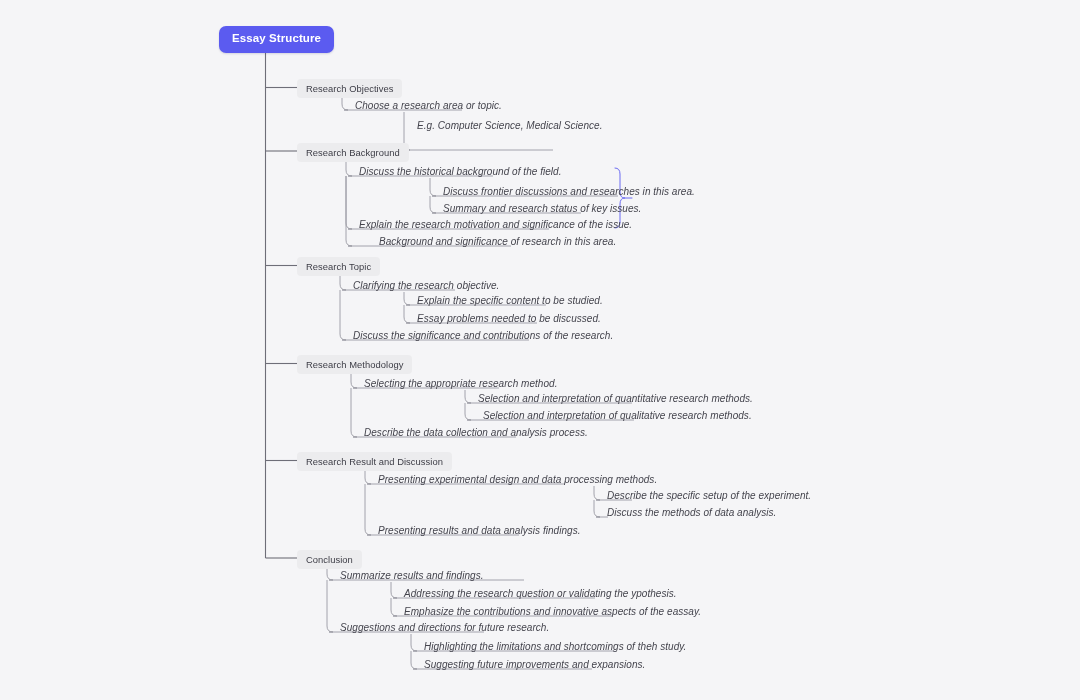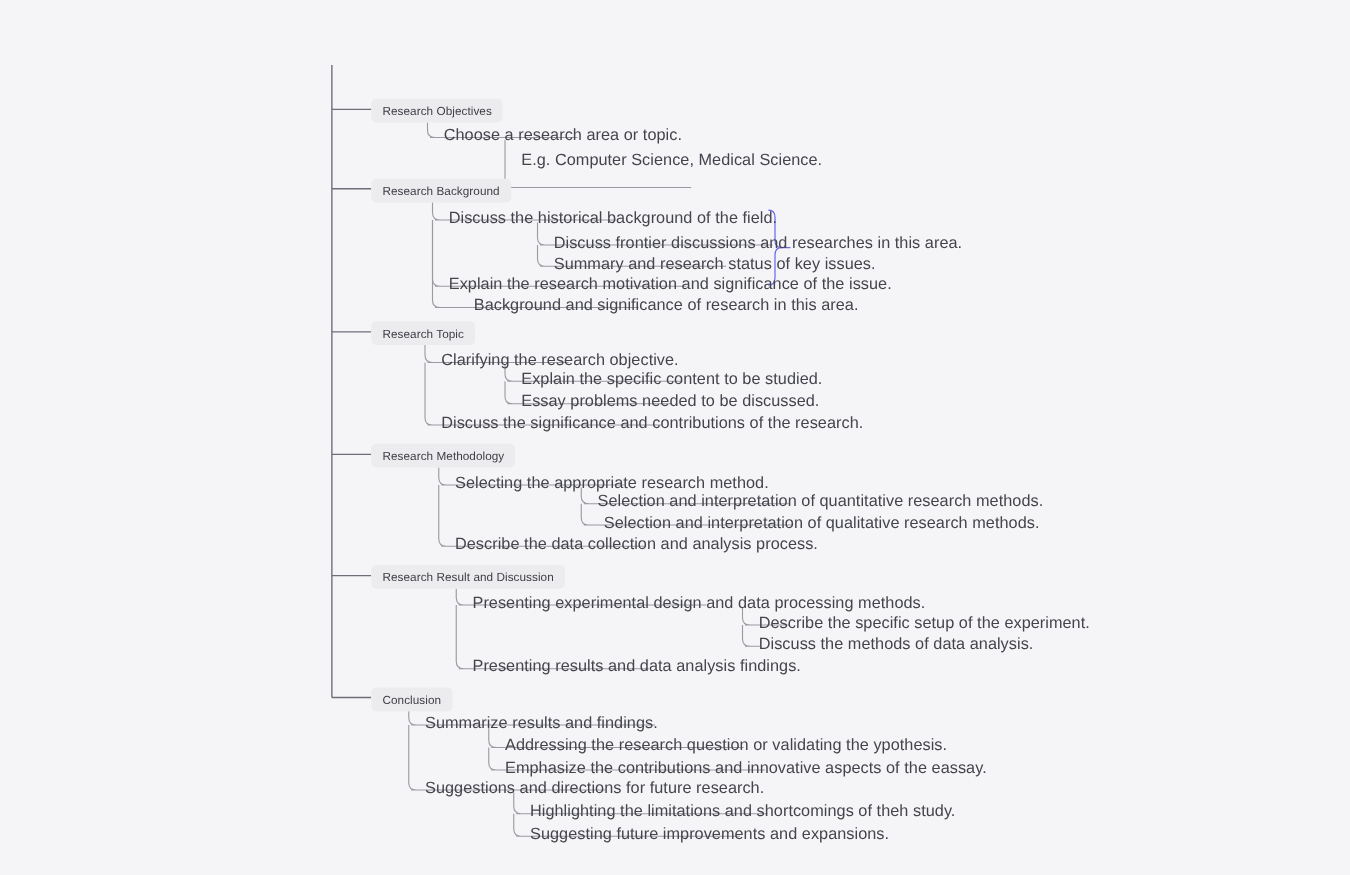--- a/index.html
+++ b/index.html
@@ -49,25 +49,26 @@
     color: #3d3d46;
     font-size: 9.4px;
     border-radius: 4px;
     padding: 5px 9px 5px 9px;
     line-height: 1;
     letter-spacing: 0.05px;
   }
   
   .leaf-node {
     color: #44444d;
-    font-size: 13px;
+    font-size: 10px;
     line-height: 1;
     padding: 0 0 3px 4px;
     letter-spacing: 0.04px;
     background: transparent;
+    font-style: italic;
   }
   
   .annotation-box {
     position: absolute;
     box-sizing: border-box;
     background: #fbfbff;
     border: 1px solid #6b6bf2;
     border-radius: 3px;
     color: #3a3a45;
     font-size: 7.4px;
@@ -137,20 +138,23 @@
       <path d="M411,634 L411,645 Q411,651 417,651 L413,651 L614,651"></path>
       <path d="M411,651 L411,663 Q411,669 417,669 L413,669 L592,669"></path>
     </g>
 
     <g fill="none" stroke="#6b6bf2" stroke-width="1" stroke-linecap="round">
       <path d="M615,168 Q620,168 620,174 L620,192 Q620,198 625,198 Q620,198 620,204 L620,222 Q620,228 615,228"></path>
       <path d="M625,198 L632,198"></path>
     </g>
   </svg>
 
+  <div class="node root-node" style="left:219px; top:26px;">
+    <span>Essay Structure</span>
+  </div>
 
   <div class="node branch-node" style="left:297px; top:79px;">
     <span>Research Objectives</span>
   </div>
   <div class="node leaf-node" style="left:351px; top:101px;">
     <span>Choose a research area or topic.</span>
   </div>
   <div class="node leaf-node" style="left:413px; top:121px;text-align:right;">
     <span>E.g. Computer Science, Medical Science.</span>
   </div>

